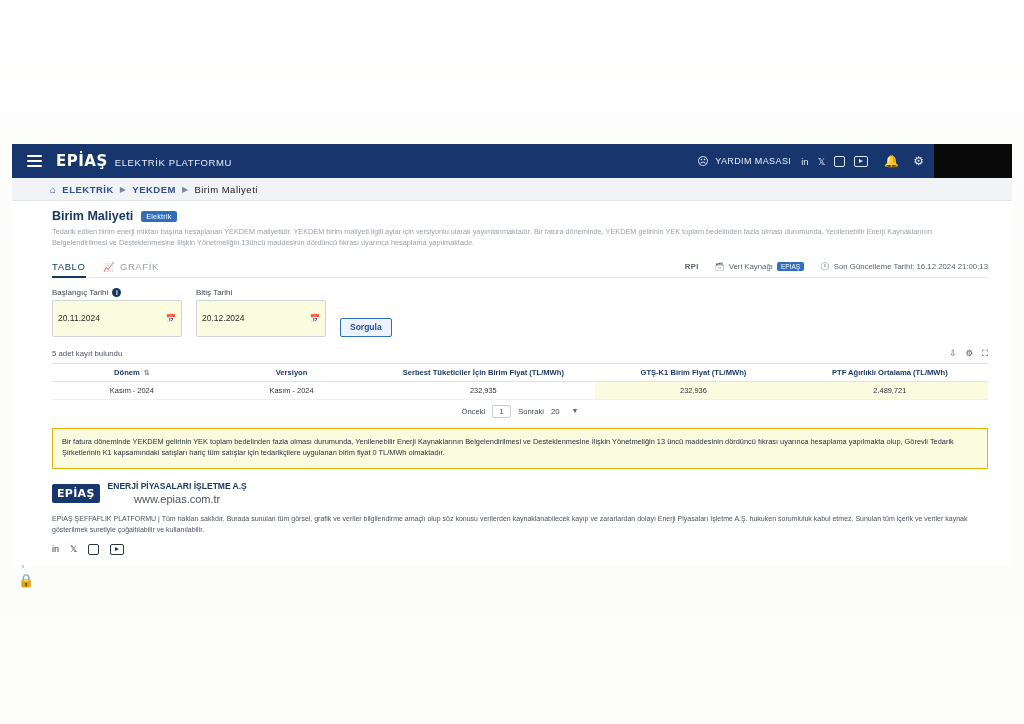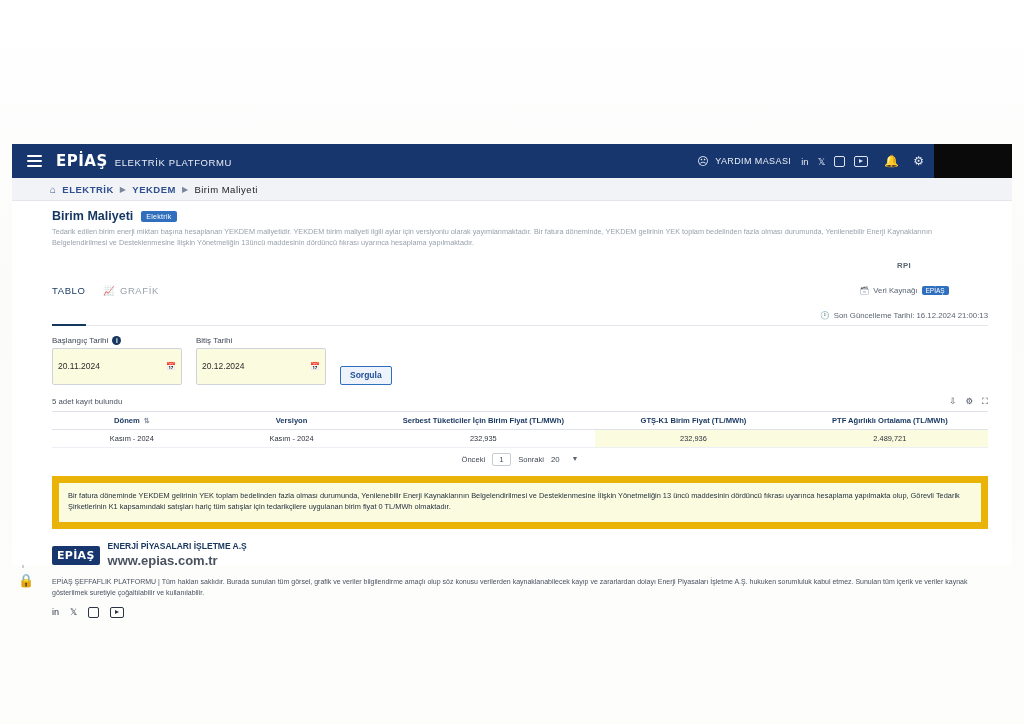--- a/index.html
+++ b/index.html
@@ -263,21 +263,20 @@
     height: 2px;
     background: #14365f;
   }
   .tabs-right {
     margin-left: auto;
     display: flex;
     align-items: center;
     gap: 16px;
     font-size: 8px;
     color: #5c6broken;
-    flex-direction: column;
   }
   .tabs-right > div {
     display: flex;
     align-items: center;
     gap: 4px;
     font-size: 7.8px;
     color: #5a6472;
   }
   .rpi {
     font-weight: bold;
@@ -416,21 +415,21 @@
     align-items: flex-start;
     gap: 12px;
     font-size: 7.8px;
   }
   .caret { font-size: 7px; color: #5a6472; }
 
   
   .note {
     margin-top: 10px;
     background: #fbfbdf;
-    border: 7px solid #eab308;
+    border: 1px solid #eab308;
     padding: 7px 9px;
     font-size: 7.4px;
     line-height: 1.55;
     color: #24303f;
   }
   .note p { margin: 0 0 2px 0; }
 
   
   .footer {
     margin-top: 12px;
@@ -451,23 +450,24 @@
     font-family: "DejaVu Sans", sans-serif;
     letter-spacing: 0.3px;
   }
   .footer-co {
     font-size: 8.5px;
     font-weight: bold;
     color: #17365f;
     line-height: 1.35;
   }
   .footer-url {
-    font-size: 13px;
+    font-size: 11px;
     color: #4a5260;
-    font-weight: bold;
+    font-weight: normal;
+    text-align: center;
   }
   .footer-legal {
     margin-top: 7px;
     font-size: 7px;
     line-height: 1.55;
     color: #4a5260;
     max-width: 930px;
   }
   .footer-social {
     margin-top: 8px;

